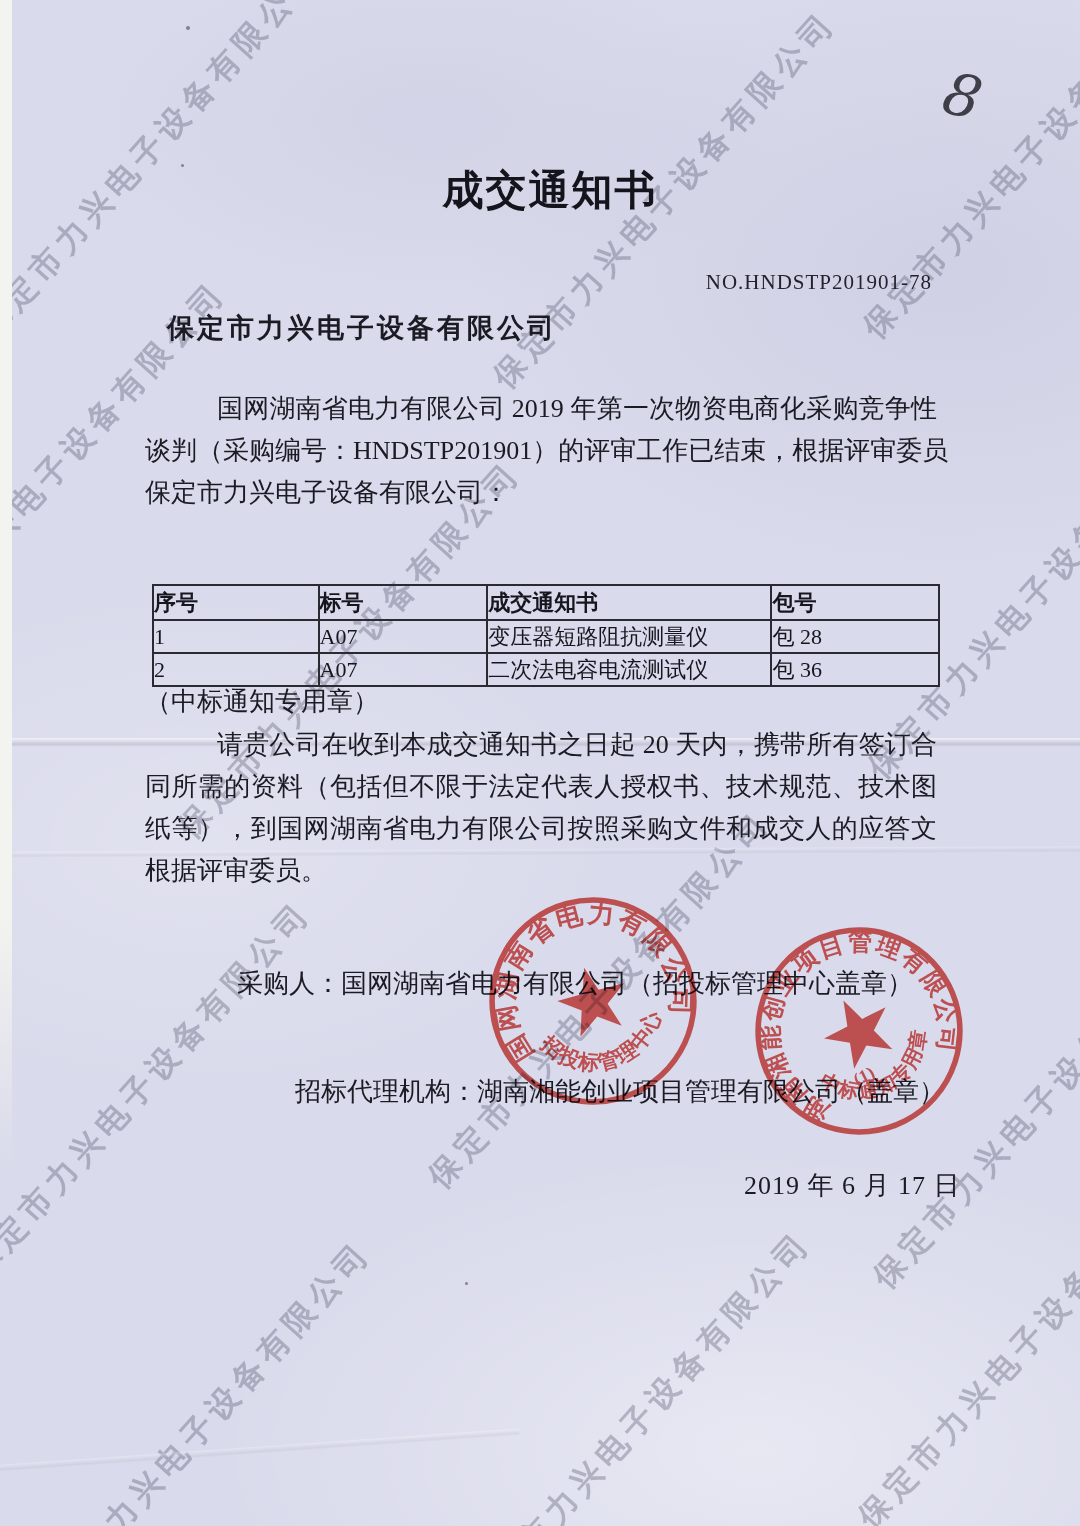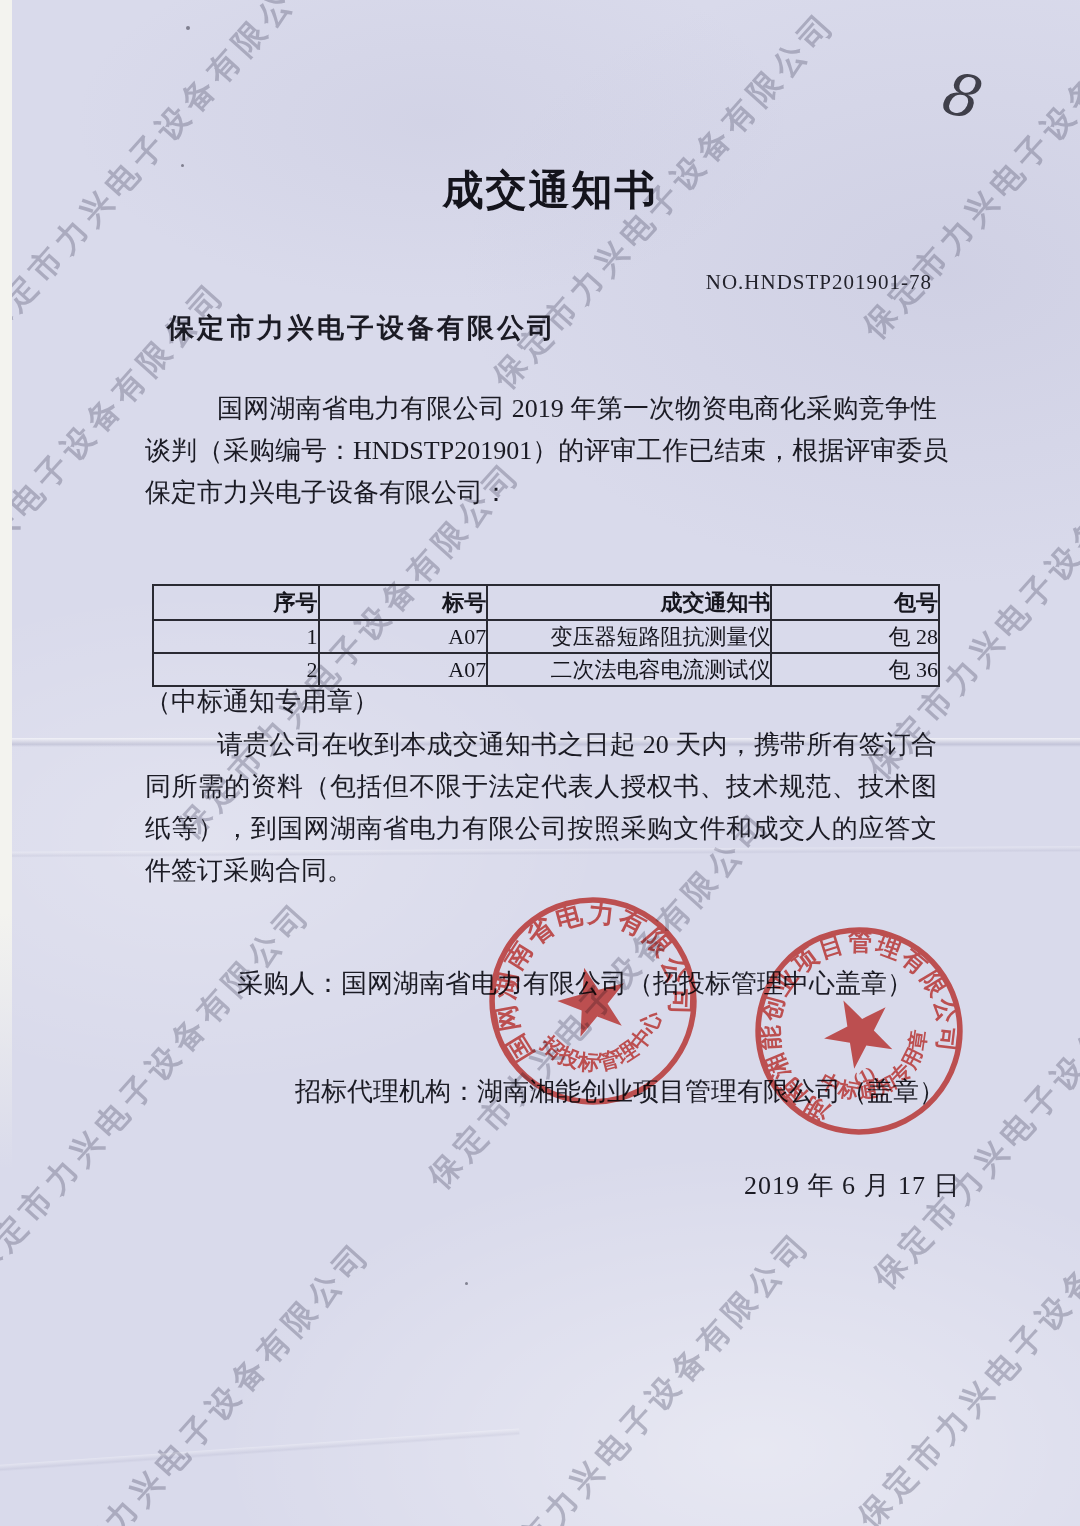--- a/index.html
+++ b/index.html
@@ -51,21 +51,21 @@
   .line{
     width:792px;height:42px;line-height:42px;font-size:26px;
     text-align:justify;text-align-last:justify;white-space:nowrap;
   }
   .line.last{text-align-last:left;}
   .line.indent{text-indent:72px;}
   table.award{
     position:absolute;left:152px;top:584px;width:788px;border-collapse:collapse;
     font-size:22px;color:#16161e;z-index:2;
   }
-  table.award th, table.award td{border:2px solid #2a2a33;text-align:right;padding:0;}
+  table.award th, table.award td{border:2px solid #2a2a33;text-align:left;padding:0;}
   table.award th{height:33px;font-weight:bold;font-size:22px;}
   table.award td{height:31px;font-weight:normal;}
   .note{position:absolute;left:145px;top:684px;font-size:26px;}
   .buyer-line{position:absolute;left:237px;top:966px;font-size:26px;}
   .agency-line{position:absolute;left:295px;top:1074px;font-size:26px;}
   .date-line{position:absolute;left:716px;top:1168px;font-size:26px;letter-spacing:1px;margin-left:28px;}
   
   .stamp{position:absolute;z-index:3;mix-blend-mode:multiply;opacity:.88;}
   .stamp-buyer{left:482px;top:890px;}
   .stamp-agency{left:748px;top:920px;}
@@ -141,21 +141,21 @@
         </tr>
       </tbody>
     </table>
 
     <div class="note">（中标通知专用章）</div>
 
     <div class="para para2">
       <div class="line indent">请贵公司在收到本成交通知书之日起 20 天内，携带所有签订合</div>
       <div class="line">同所需的资料（包括但不限于法定代表人授权书、技术规范、技术图</div>
       <div class="line">纸等），到国网湖南省电力有限公司按照采购文件和成交人的应答文</div>
-      <div class="line last">件签订采购合同。</div>
+      <div class="line last">根据评审委员。</div>
     </div>
 
     <div class="buyer-line">采购人：国网湖南省电力有限公司（招投标管理中心盖章）</div>
 
     <div class="agency-line">招标代理机构：湖南湘能创业项目管理有限公司（盖章）</div>
 
     <div class="date-line">2019 年 6 月 17 日</div>
   </div>
 
   <svg class="stamp stamp-buyer" width="222" height="222" viewBox="0 0 220 220">

